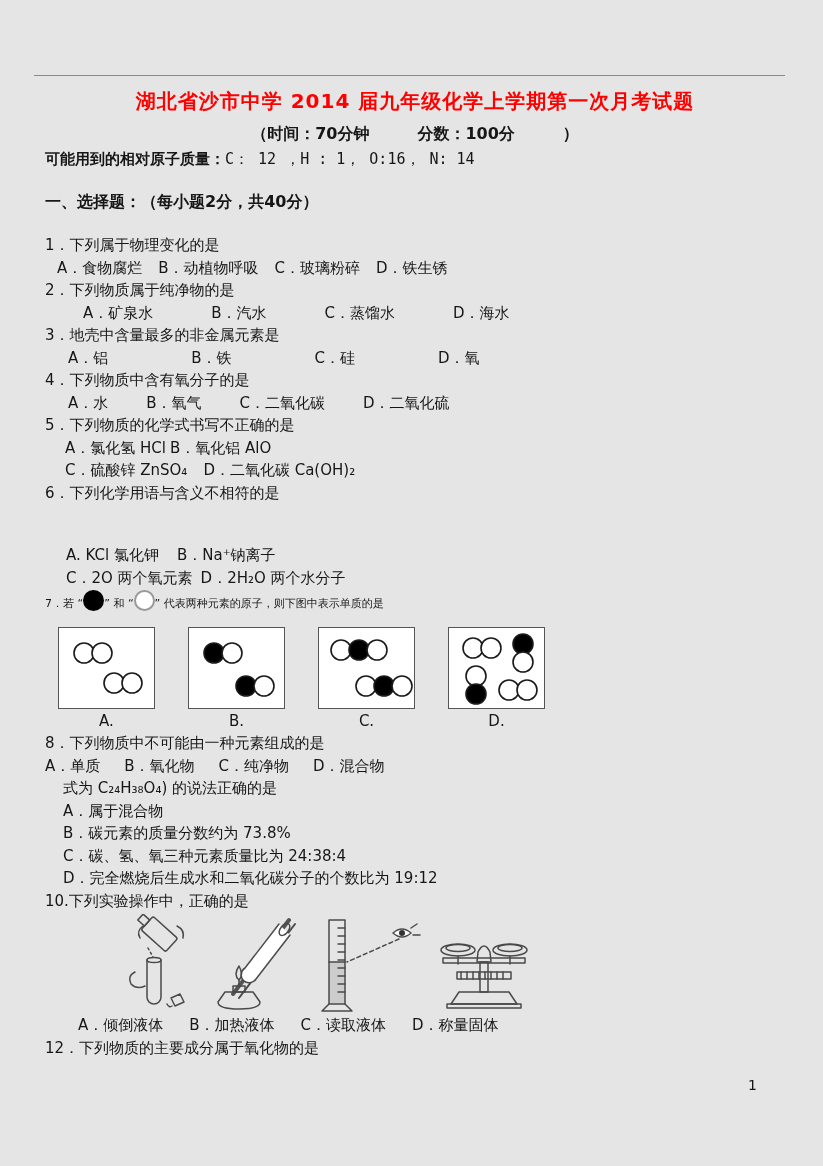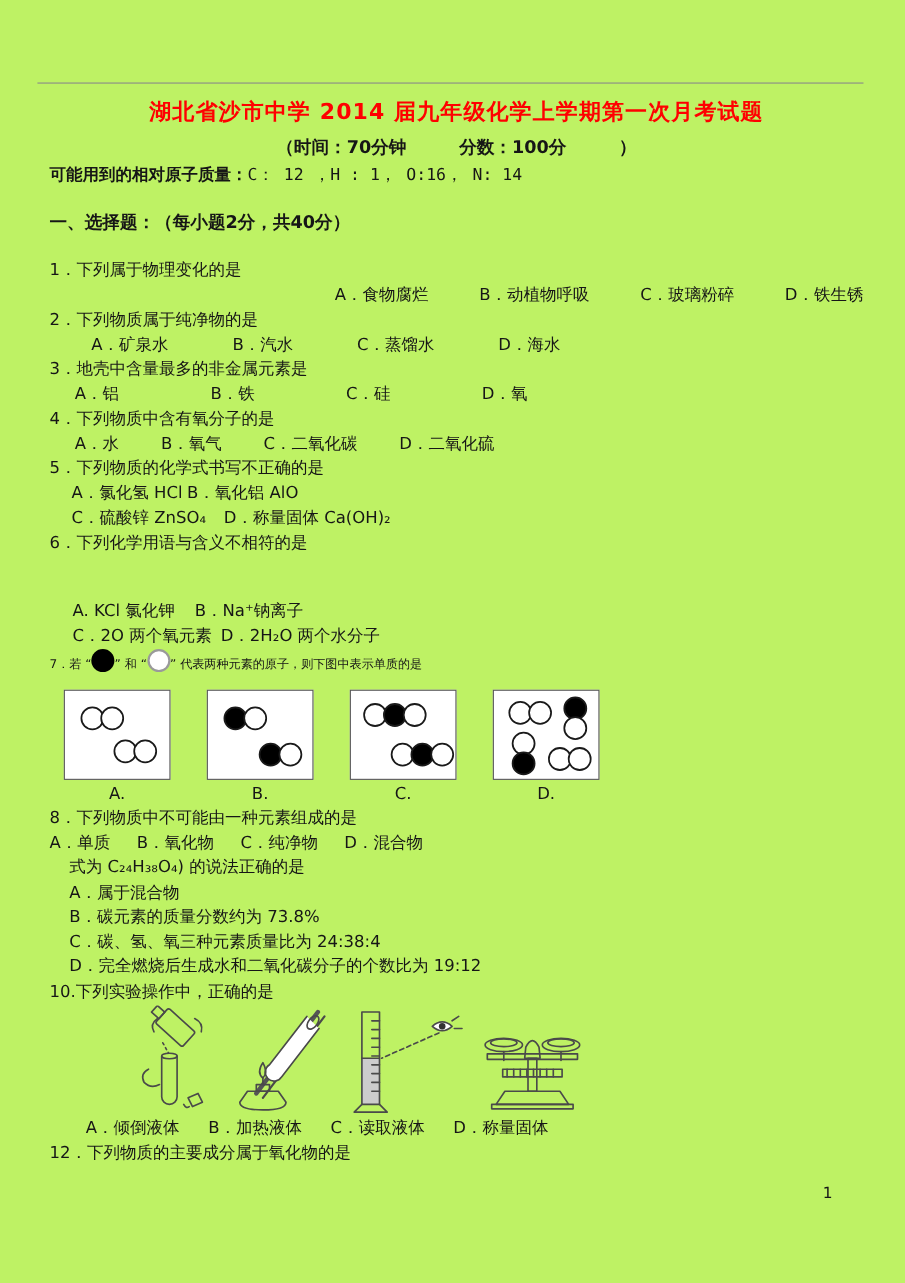--- a/index.html
+++ b/index.html
@@ -1,19 +1,19 @@
 <!DOCTYPE html>
 <html><head>
 <meta charset="utf-8">
 <style>
   html,body{margin:0;padding:0;background:#ffffff;}
   .page{
     position:relative;
     width:823px;height:1166px;
-    background:#bef264;
+    background:#e5e5e5;
     font-family:"DejaVu Sans",sans-serif;
     color:#161616;
     overflow:hidden;
   }
   .top-rule{position:absolute;top:75px;left:34px;width:751px;height:1px;background:#8a8a8a;}
   .content{position:absolute;top:82px;left:45px;width:740px;}
   .doc-title{
     color:#ff0000;font-weight:bold;font-size:20px;line-height:26px;
     text-align:center;margin:6px 0 10px 0;letter-spacing:1px;
   }
@@ -46,21 +46,21 @@
 <div class="page">
   <div class="top-rule"></div>
   <div class="content">
     <div class="doc-title">湖北省沙市中学 2014 届九年级化学上学期第一次月考试题</div>
     <div class="doc-subtitle">（时间：70分钟　　　分数：100分　　　）</div>
     <div class="atomic-line"><span class="atomic-label">可能用到的相对原子质量：</span><span class="atomic-values">C： 12 ，H : 1，  O:16，  N: 14</span></div>
     <div class="section-heading">一、选择题：（每小题2分，共40分）</div>
     <div id="questions">
         <div class="question">
           <div class="qtext">1．下列属于物理变化的是</div>
-          <div class="optline" style="margin-left: 12px; gap: 46px; justify-content: flex-end;">
+          <div class="optline" style="margin-left: 12px; gap: 16px;">
             <span>A．食物腐烂</span>
             <span>B．动植物呼吸</span>
             <span>C．玻璃粉碎</span>
             <span>D．铁生锈</span>
           </div>
         </div>
         <div class="question">
           <div class="qtext">2．下列物质属于纯净物的是</div>
           <div class="optline" style="margin-left: 38px; gap: 58px;">
             <span>A．矿泉水</span>
@@ -88,21 +88,21 @@
           </div>
         </div>
         <div class="question">
           <div class="qtext">5．下列物质的化学式书写不正确的是</div>
           <div class="optline" style="margin-left: 20px; gap: 4px;">
             <span>A．氯化氢 HCl</span>
             <span>B．氧化铝 AlO</span>
           </div>
           <div class="optline" style="margin-left: 20px; gap: 16px;">
             <span>C．硫酸锌 ZnSO₄</span>
-            <span>D．称量固体 Ca(OH)₂</span>
+            <span>D．二氧化碳 Ca(OH)₂</span>
           </div>
         </div>
         <div class="question">
           <div class="qtext">6．下列化学用语与含义不相符的是</div>
           <div class="optline" style="margin-left: 21px; gap: 18px; margin-top: 40px;">
             <span>A. KCl 氯化钾</span>
             <span>B．Na⁺钠离子</span>
           </div>
           <div class="optline" style="margin-left: 21px; gap: 8px;">
             <span>C．2O 两个氧元素</span>

